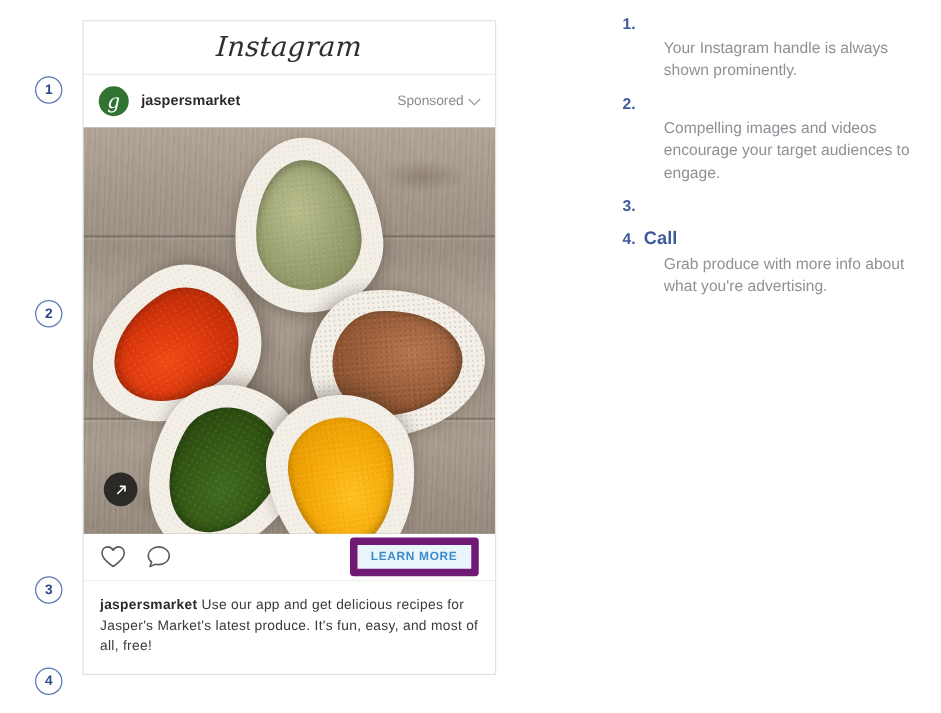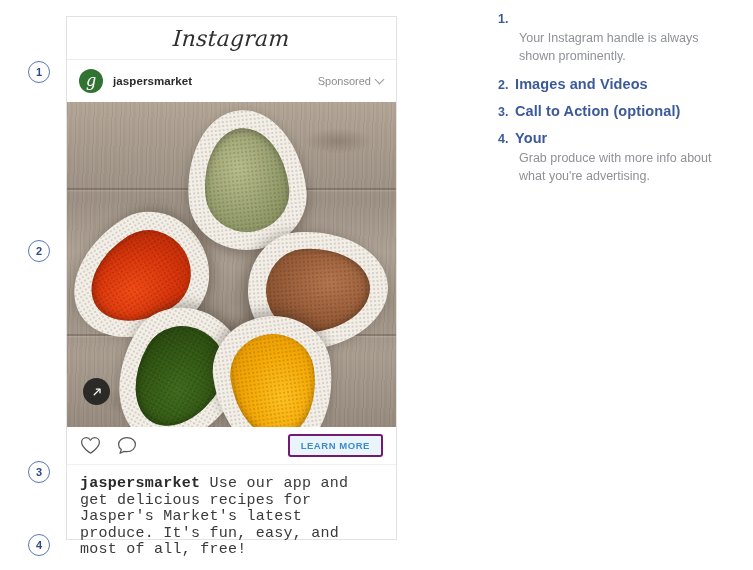--- a/index.html
+++ b/index.html
@@ -225,40 +225,39 @@
     flex: 0 0 auto;
     display: flex;
     align-items: center;
     padding: 0 13px;
     box-sizing: border-box;
     border-bottom: 1px solid #f0f0f0;
   }
   .act-icon { margin-right: 16px; display: flex; align-items: center; }
   .cta-btn {
     margin-left: auto;
-    border: 2px solid #701a75;
+    border: 6px solid #701a75;
     background: #eaf4fb;
     color: #3b8ccb;
     font-size: 9.5px;
     font-weight: 700;
     letter-spacing: .55px;
     padding: 5px 11px 4px;
     border-radius: 3px;
     line-height: 1;
   }
 
   
   .ig-caption {
     padding: 11px 13px 0;
-    font-size: 15px;
+    font-size: 11px;
     line-height: 16.5px;
     color: #3a3a3a;
     letter-spacing: .25px;
     flex: 1 1 auto;
-    font-family: Liberation Mono, monospace;
   }
   .cap-handle { font-weight: 700; color: #2a2a2a; }
 
   
   .legend {
     position: absolute;
     left: 498px;
     top: 12px;
     width: 232px;
   }
@@ -266,21 +265,21 @@
   .legend-head {
     display: flex;
     align-items: baseline;
     color: #3c5a9a;
     font-size: 14.5px;
     font-weight: 600;
     letter-spacing: .1px;
   }
   .legend-num { width: 17px; flex: 0 0 auto; font-size: 12.5px; }
   .legend-body {
-    margin-left: 21px;
+    margin-left: 33px;
     margin-top: 3px;
     color: #8e9196;
     font-size: 12.5px;
     line-height: 18px;
   }
 </style>
 </head>
 <body>
 
 <div class="marker" id="marker-1">
@@ -379,32 +378,31 @@
   <div class="legend-item">
     <div class="legend-head">
       <span class="legend-num">1.</span>
     </div>
     <div class="legend-body">Your Instagram handle is always shown prominently.</div>
   </div>
 
   <div class="legend-item">
     <div class="legend-head">
       <span class="legend-num">2.</span>
-      <span>Images and Videos</span>
-    </div>
+    </div>
+    <div class="legend-body">Compelling images and videos encourage your target audiences to engage.</div>
   </div>
 
   <div class="legend-item">
     <div class="legend-head">
       <span class="legend-num">3.</span>
-      <span>Call to Action (optional)</span>
     </div>
   </div>
 
   <div class="legend-item">
     <div class="legend-head">
       <span class="legend-num">4.</span>
-      <span>Your</span>
+      <span>Call</span>
     </div>
     <div class="legend-body">Grab produce with more info about what you're advertising.</div>
   </div>
 
 </div>
 
 </body></html>

